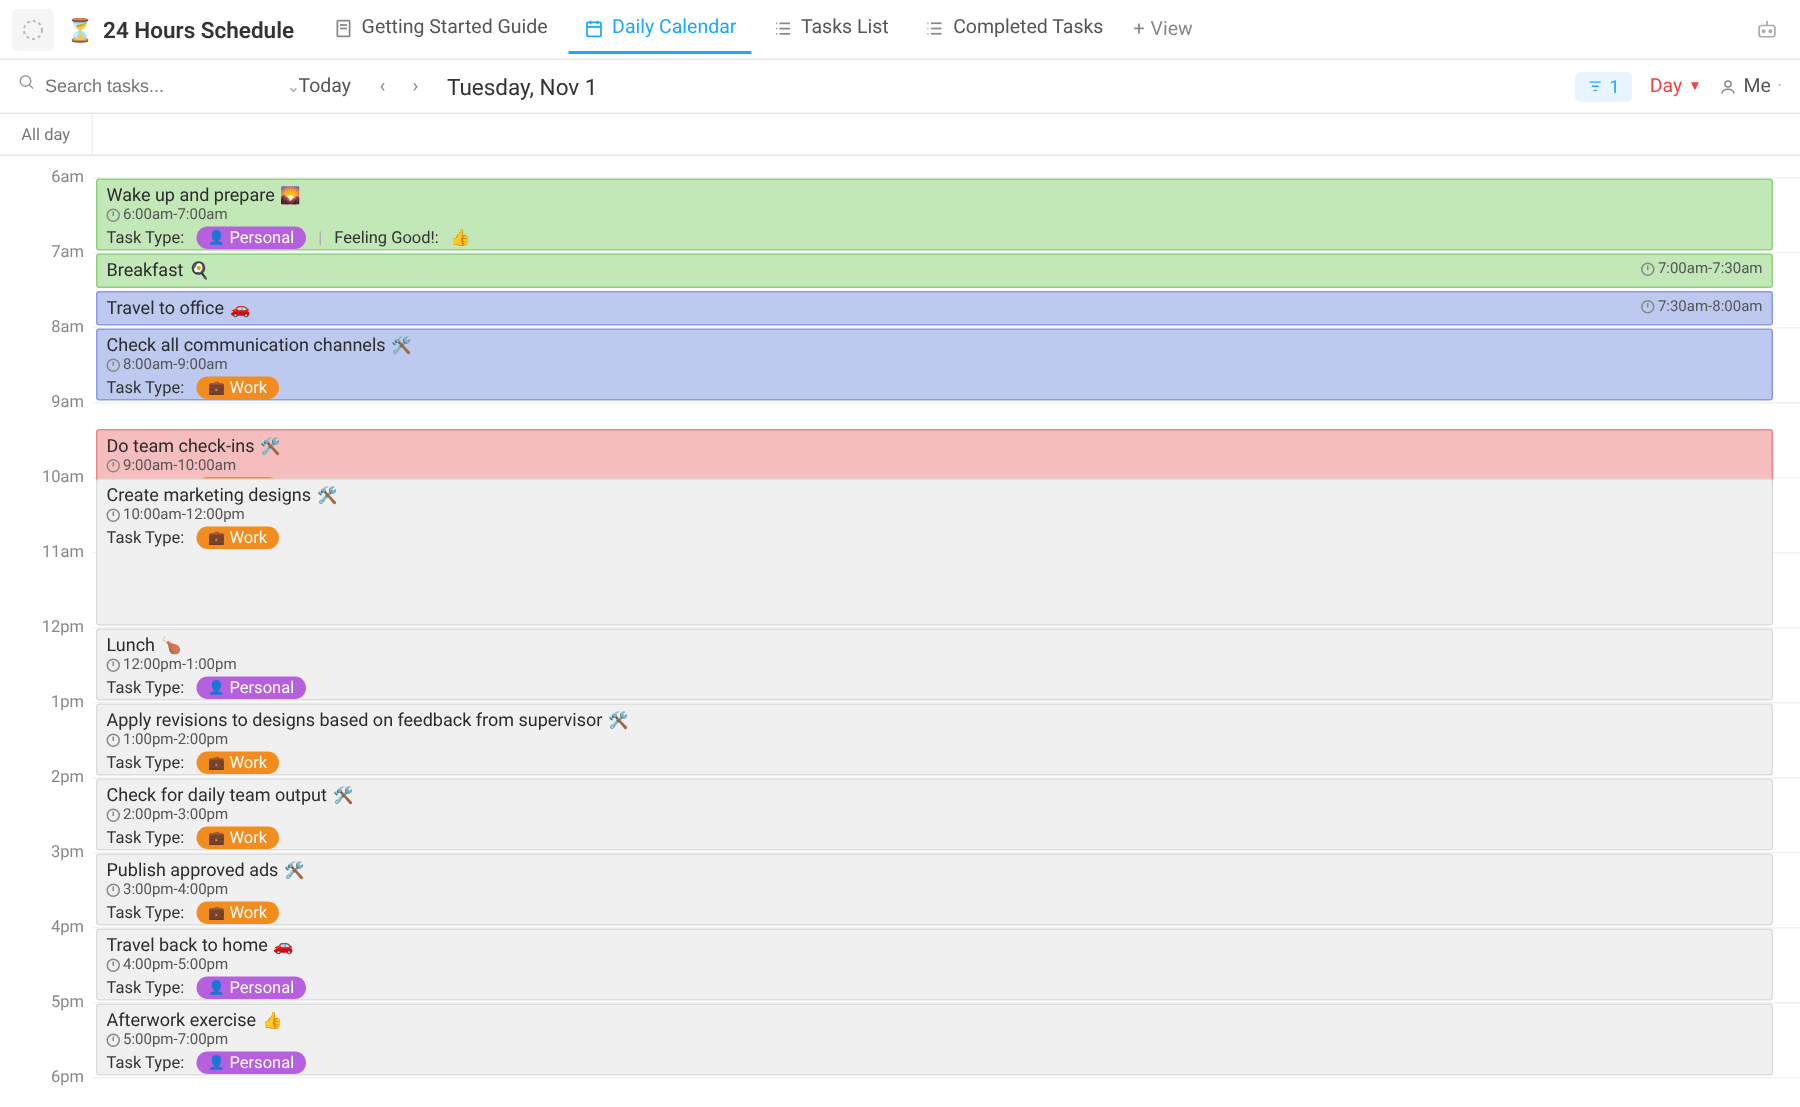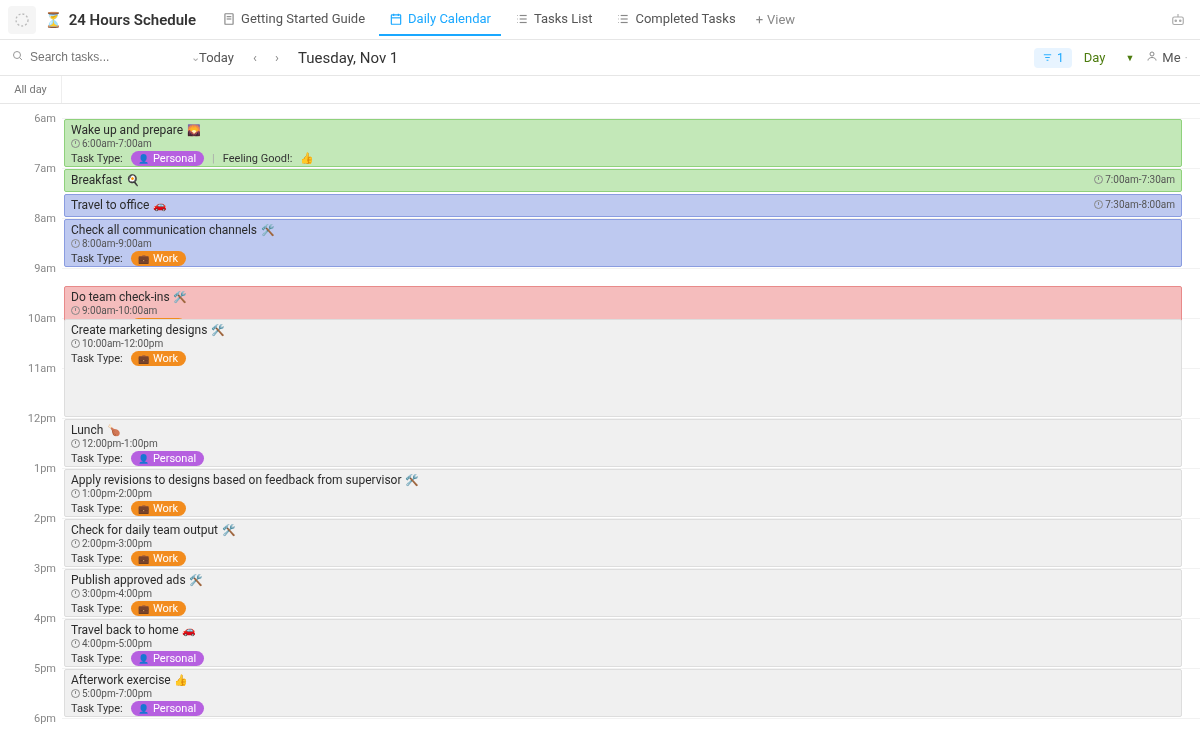--- a/index.html
+++ b/index.html
@@ -21,22 +21,22 @@
 
 .toolbar { display: flex; align-items: center; height: 36px; border-bottom: 1px solid #e6e6e6; padding: 0 12px; gap: 12px; }
 .search-wrap { display: flex; align-items: center; width: 175px; border-bottom: 1px solid transparent; gap: 6px; color: #999; }
 .search-wrap input { border: none; outline: none; flex: 1; font-size: 12px; color: #666; background: transparent; }
 .search-wrap .chev { font-size: 11px; color: #aaa; }
 .today-btn { color: #555; cursor: pointer; font-size: 13px; }
 .nav-arrows { display: flex; gap: 4px; }
 .nav-arrows span { width: 18px; height: 18px; display: inline-flex; align-items: center; justify-content: center; color: #888; cursor: pointer; font-size: 13px; }
 .date-label { font-size: 15px; color: #333; }
 .filter-pill { background: #e8f4ff; color: #1aa8ff; padding: 3px 8px; border-radius: 4px; display: flex; align-items: center; gap: 4px; font-size: 12px; cursor: pointer; }
-.day-select { display: flex; align-items: center; gap: 20px; color: #4d7c0f; cursor: pointer; font-size: 13px; }
-.me-btn { display: flex; gap: 4px; color: #555; cursor: pointer; font-size: 13px; }
+.day-select { display: flex; align-items: center; gap: 4px; color: #ef4444; cursor: pointer; font-size: 13px; }
+.me-btn { display: flex; align-items: center; gap: 4px; color: #555; cursor: pointer; font-size: 13px; }
 
 .allday-row { display: flex; height: 28px; border-bottom: 1px solid #e6e6e6; }
 .allday-label { width: 62px; display: flex; align-items: center; justify-content: center; font-size: 11px; color: #777; border-right: 1px solid #eee; }
 
 .calendar { display: flex; position: relative; }
 .gutter { width: 62px; position: relative; }
 .hour-label { position: absolute; right: 6px; font-size: 11px; color: #888; transform: translateY(-50%); }
 .grid { flex: 1; position: relative; }
 .hour-line { position: absolute; left: 0; right: 0; border-top: 1px solid #f2f2f2; }
 

